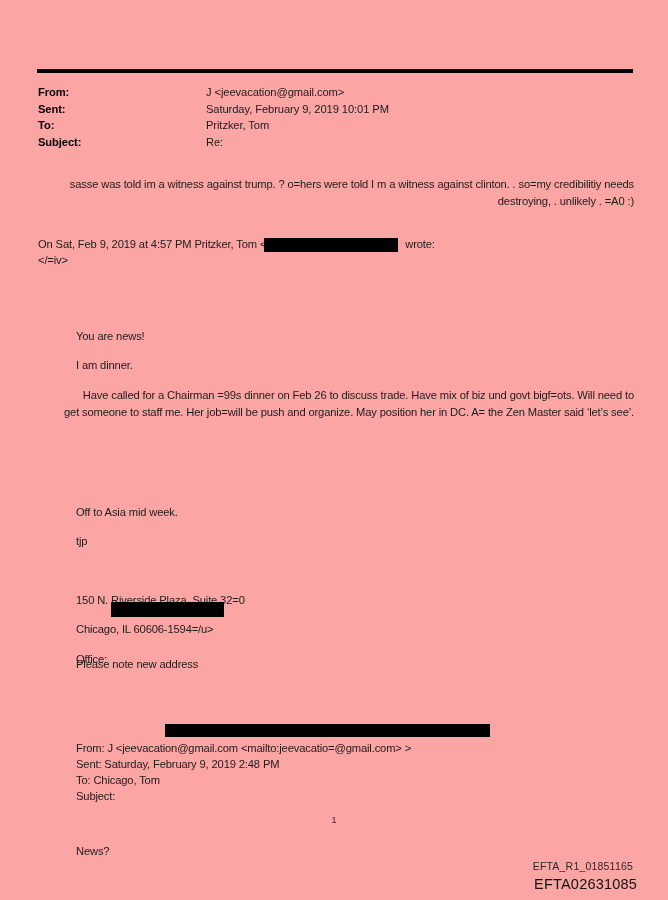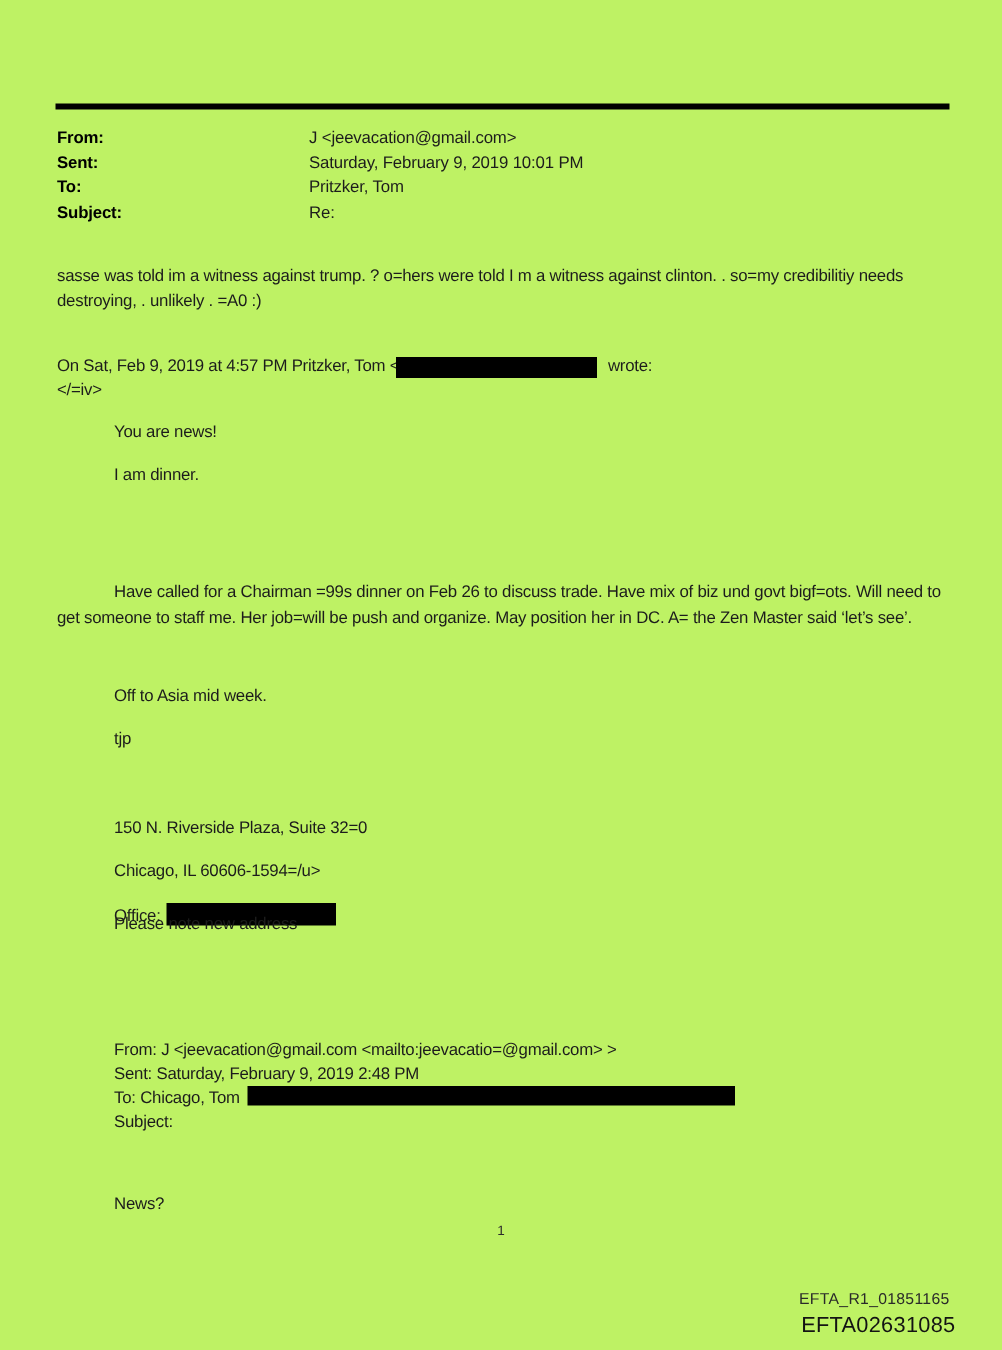--- a/index.html
+++ b/index.html
@@ -11,21 +11,21 @@
     width: 668px;
     height: 900px;
     position: relative;
     font-family: "Liberation Sans", sans-serif;
     color: #1a1a1a;
     -webkit-font-smoothing: antialiased;
   }
   .page {
     position: absolute;
     inset: 0;
-    background: #bef264;
+    background: #fca5a5;
     overflow: hidden;
   }
 
   
   .top-rule {
     position: absolute;
     left: 37px;
     top: 69px;
     width: 596px;
     height: 4px;
@@ -60,23 +60,23 @@
 
   
   .para {
     position: absolute;
     font-size: 11.2px;
     line-height: 16.5px;
     color: #1c1c1c;
     letter-spacing: -0.15px;
   }
   .body-left { left: 38px; width: 596px; }
-  .body-ind  { left: 76px; width: 560px; }
+  .body-ind  { left: 76px; width: 560px; margin-top: 48px; }
 
-  .para.flow { text-align: left; }
+  .para.flow { text-align: right; }
   .hang { text-indent: 38px; margin-top: 28px; }
 
   
   .redact {
     position: absolute;
     background: #000000;
   }
 
   
   .line-wrap { position: relative; white-space: pre; }

